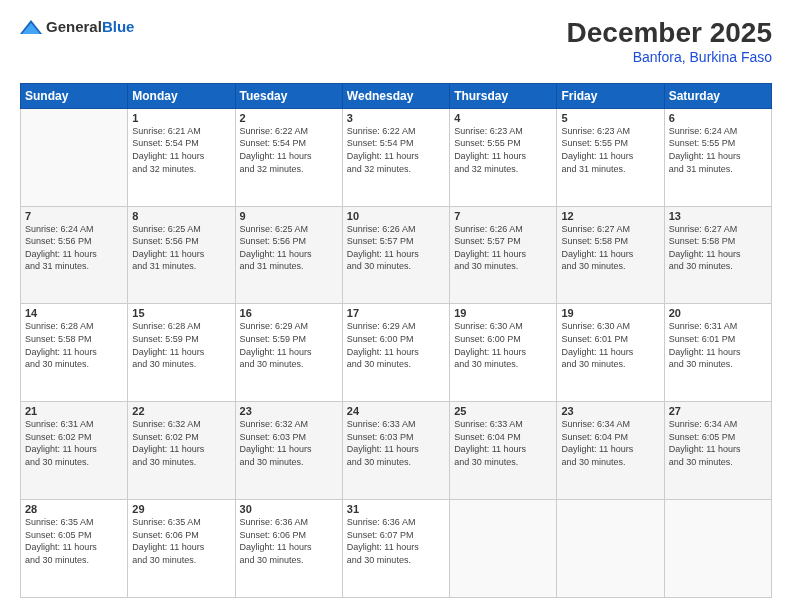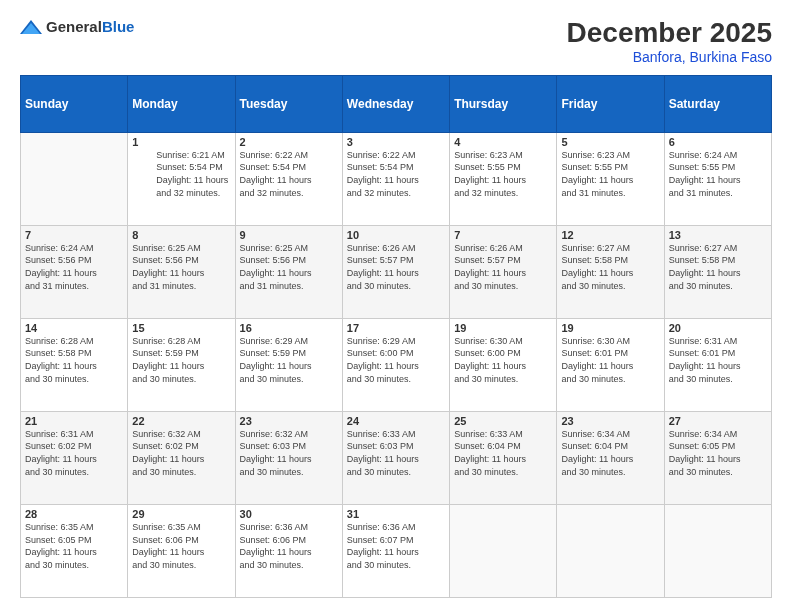--- a/index.html
+++ b/index.html
@@ -9,20 +9,21 @@
       font-family: Arial, sans-serif;
       background: #fff;
       overflow: hidden;
     }
     .page {
       width: 792px;
       height: 612px;
       padding: 18px 20px 14px 20px;
       display: flex;
       flex-direction: column;
+      gap: 8px;
     }
     .header {
       display: flex;
       justify-content: space-between;
       align-items: flex-start;
       margin-bottom: 10px;
     }
     .logo {
       display: flex;
       align-items: center;
@@ -50,21 +51,21 @@
       border: 1px solid #ccc;
       border-collapse: collapse;
       width: 100%;
       table-layout: fixed;
     }
     .calendar th {
       background-color: #1565c0;
       color: #fff;
       font-size: 12px;
       font-weight: bold;
-      padding: 21px 4px;
+      padding: 5px 4px;
       text-align: left;
       border: 1px solid #1050a0;
     }
     .calendar td {
       border: 1px solid #ccc;
       vertical-align: top;
       padding: 3px 4px;
       font-size: 9.5px;
       color: #333;
       background: #fff;
@@ -120,21 +121,21 @@
         <th>Thursday</th>
         <th>Friday</th>
         <th>Saturday</th>
       </tr>
     </thead>
     <tbody id="calendar-body">
     <tr>
           <td class="empty"></td>
           <td>
             <span class="day-num">1</span>
-            <div class="day-info" style="white-space: pre-line; margin-left: 24px;">Sunrise: 6:21 AM
+            <div class="day-info" style="white-space: pre-line;">Sunrise: 6:21 AM
 Sunset: 5:54 PM
 Daylight: 11 hours
 and 32 minutes.</div>
           </td>
           <td>
             <span class="day-num">2</span>
             <div class="day-info" style="white-space: pre-line;">Sunrise: 6:22 AM
 Sunset: 5:54 PM
 Daylight: 11 hours
 and 32 minutes.</div>

